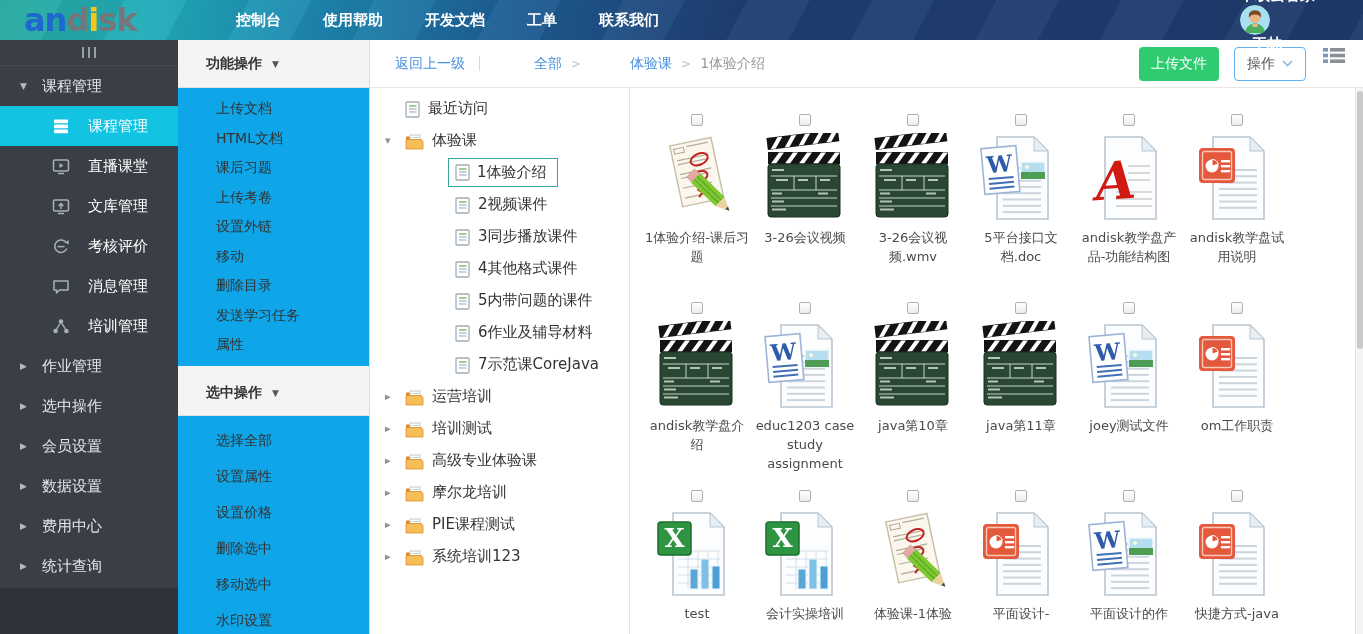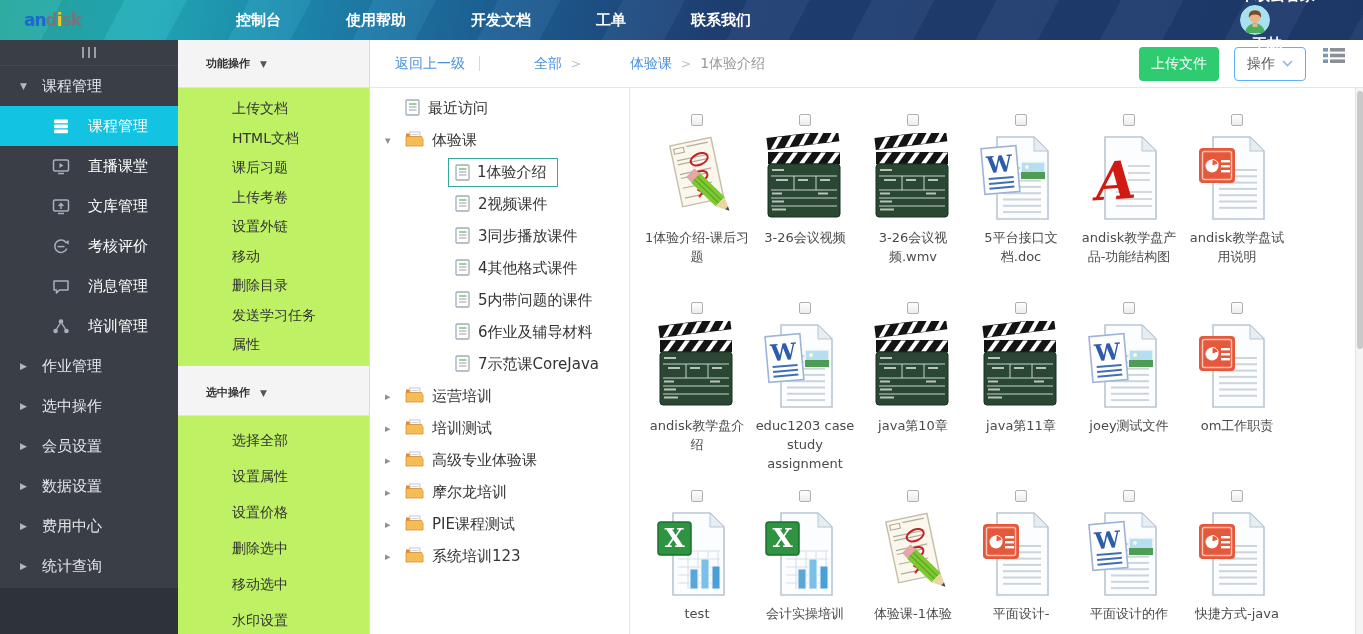--- a/index.html
+++ b/index.html
@@ -6,22 +6,22 @@
   *{box-sizing:border-box;}
   body{font-family:"DejaVu Sans","Liberation Sans",sans-serif;}
   .app{position:relative;width:1363px;height:634px;overflow:hidden;background:#fff;}
 
   
   .topbar{position:absolute;top:0;left:0;right:0;height:40px;display:flex;align-items:center;
     background:linear-gradient(100deg,#28a89d 0px,#22adbb 150px,#1d86af 320px,#1e5f95 500px,#203f73 720px,#1e3a6b 100%);}
   .topbar::after{content:"";position:absolute;inset:0;pointer-events:none;
     background:repeating-linear-gradient(118deg,rgba(255,255,255,.035) 0 55px,rgba(0,0,20,.05) 55px 110px);}
   .logo-area{width:178px;height:40px;display:flex;align-items:center;padding-left:24px;position:relative;z-index:2;cursor:pointer;}
-  .logo-area span{font-size:17px;font-weight:800;letter-spacing:-1px;line-height:1;}
-  .topnav{display:flex;align-items:center;gap:65px;margin-left:58px;position:relative;z-index:2;}
+  .logo-area span{font-size:32px;font-weight:800;letter-spacing:-1px;line-height:1;}
+  .topnav{display:flex;align-items:center;gap:42px;margin-left:58px;position:relative;z-index:2;}
   .nav-item{color:#fff;font-size:15px;font-weight:bold;cursor:pointer;text-decoration:none;}
   .topbar-right{margin-left:auto;display:flex;padding-right:22px;position:relative;z-index:2;flex-direction:column;}
   .download-link{color:#fff;font-size:15px;font-weight:bold;margin-right:26px;cursor:pointer;}
   .avatar{width:30px;height:30px;border-radius:50%;overflow:hidden;display:inline-block;cursor:pointer;flex:0 0 auto;}
   .username{color:#fff;font-size:15px;font-weight:bold;margin-left:12px;cursor:pointer;}
 
   
   .main{position:absolute;top:40px;left:0;right:0;bottom:0;display:flex;}
 
   
@@ -34,23 +34,23 @@
   .sb-item{height:40px;display:flex;align-items:center;padding-left:52px;cursor:pointer;}
   .sb-icon{width:20px;height:18px;margin-right:16px;display:inline-flex;align-items:center;}
   .sb-label{color:#ffffff;font-size:15px;}
   .sb-item.active{background:#12c3e2;}
   .sb-item.active .sb-label{color:#fff;}
   .sidebar-footer{margin-top:auto;height:46px;background:#2e333a;}
 
   
   .ops-panel{width:192px;flex:0 0 auto;background:#f4f4f4;border-right:1px solid #dcdcdc;overflow:hidden;}
   .ops-header{height:48px;display:flex;align-items:center;padding-left:28px;border-bottom:1px solid #e2e2e2;cursor:pointer;}
-  .ops-title{font-size:11px;font-weight:bold;color:#333;}
+  .ops-title{font-size:14px;font-weight:bold;color:#333;}
   .ops-caret{font-size:9px;color:#555;margin-left:10px;}
-  .ops-list{list-style:none;margin:0;padding:6px 16px;background:#bef264;}
+  .ops-list{list-style:none;margin:0;padding:6px 0;background:#0ea5e9;}
   .ops-list li{font-size:14px;color:#333;padding-left:38px;cursor:pointer;}
   .g1 .ops-list li{line-height:29.5px;}
   .g2 .ops-list li{line-height:36px;}
   .ops-group.g2{margin-top:5px;}
   .g2 .ops-header{height:45px;}
   .g2 .ops-list{min-height:230px;}
 
   
   .content{flex:1;position:relative;background:#fff;min-width:0;}
   .content-topbar{height:48px;display:flex;align-items:center;border-bottom:1px solid #e6e6e6;padding:0 18px 0 25px;}
@@ -68,21 +68,21 @@
   .content-body{position:absolute;top:48px;bottom:0;left:0;right:0;display:flex;}
 
   
   .tree{width:260px;flex:0 0 auto;border-right:1px solid #e4e4e4;padding-top:4px;overflow:hidden;}
   .tree-row{height:32px;display:flex;align-items:center;font-size:15px;color:#333;cursor:pointer;white-space:nowrap;}
   .tree-row.ind0{padding-left:15px;}
   .tree-row.ind1{padding-left:35px;}
   .tree-row.ind2{padding-left:85px;}
   .tree-row.ind2.selected{padding-left:78px;}
   .tree-caret{width:13px;margin-right:7px;color:#8f8f8f;font-size:11px;}
-  .tree-plain{display:inline-flex;align-items:flex-start;gap:8px;}
+  .tree-plain{display:inline-flex;align-items:flex-end;gap:8px;}
   .sel-box{display:inline-flex;align-items:center;gap:7px;border:1px solid #35a79b;background:#fff;padding:4px 10px 4px 6px;}
   .tree-icon{display:inline-flex;}
 
   
   .grid-wrap{flex:1;position:relative;min-width:0;}
   .file-grid{display:flex;flex-wrap:wrap;padding:22px 0 0 13px;width:670px;}
   .file-cell{width:108px;height:188px;display:flex;flex-direction:column;align-items:center;padding-top:4px;cursor:pointer;}
   .file-check{width:12px;height:12px;border:1px solid #b0b0b0;border-radius:2px;background:linear-gradient(#fefefe,#ececec);margin-bottom:6px;}
   .file-icon{width:92px;height:92px;display:flex;align-items:center;justify-content:center;}
   .file-label{margin-top:4px;width:104px;font-size:13px;line-height:19px;color:#4a4a4a;text-align:center;word-break:break-word;}

